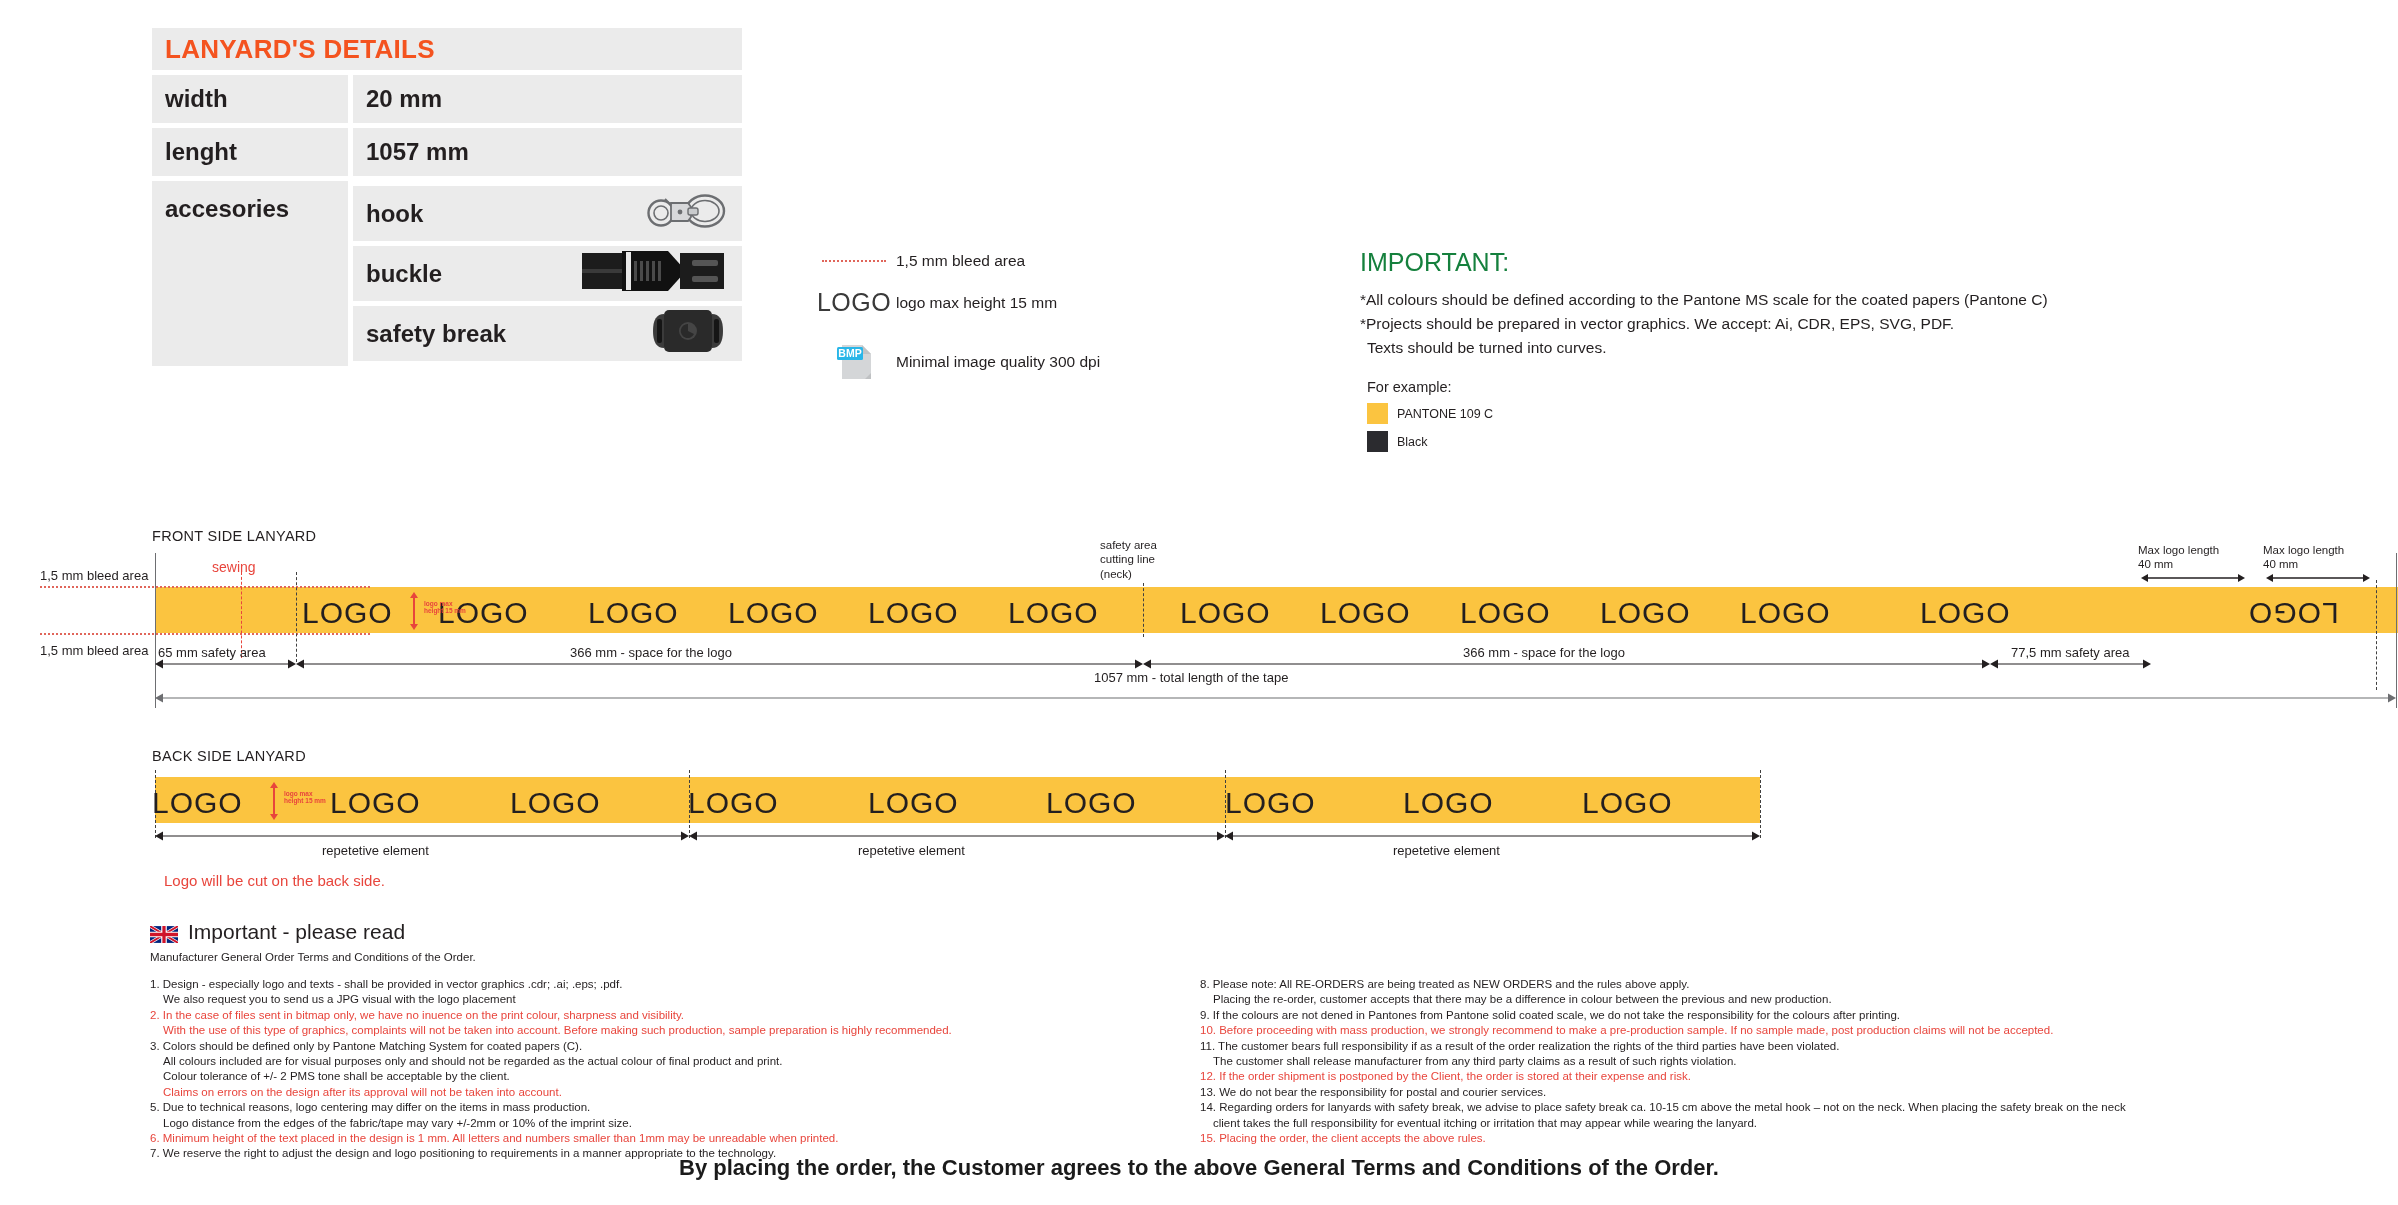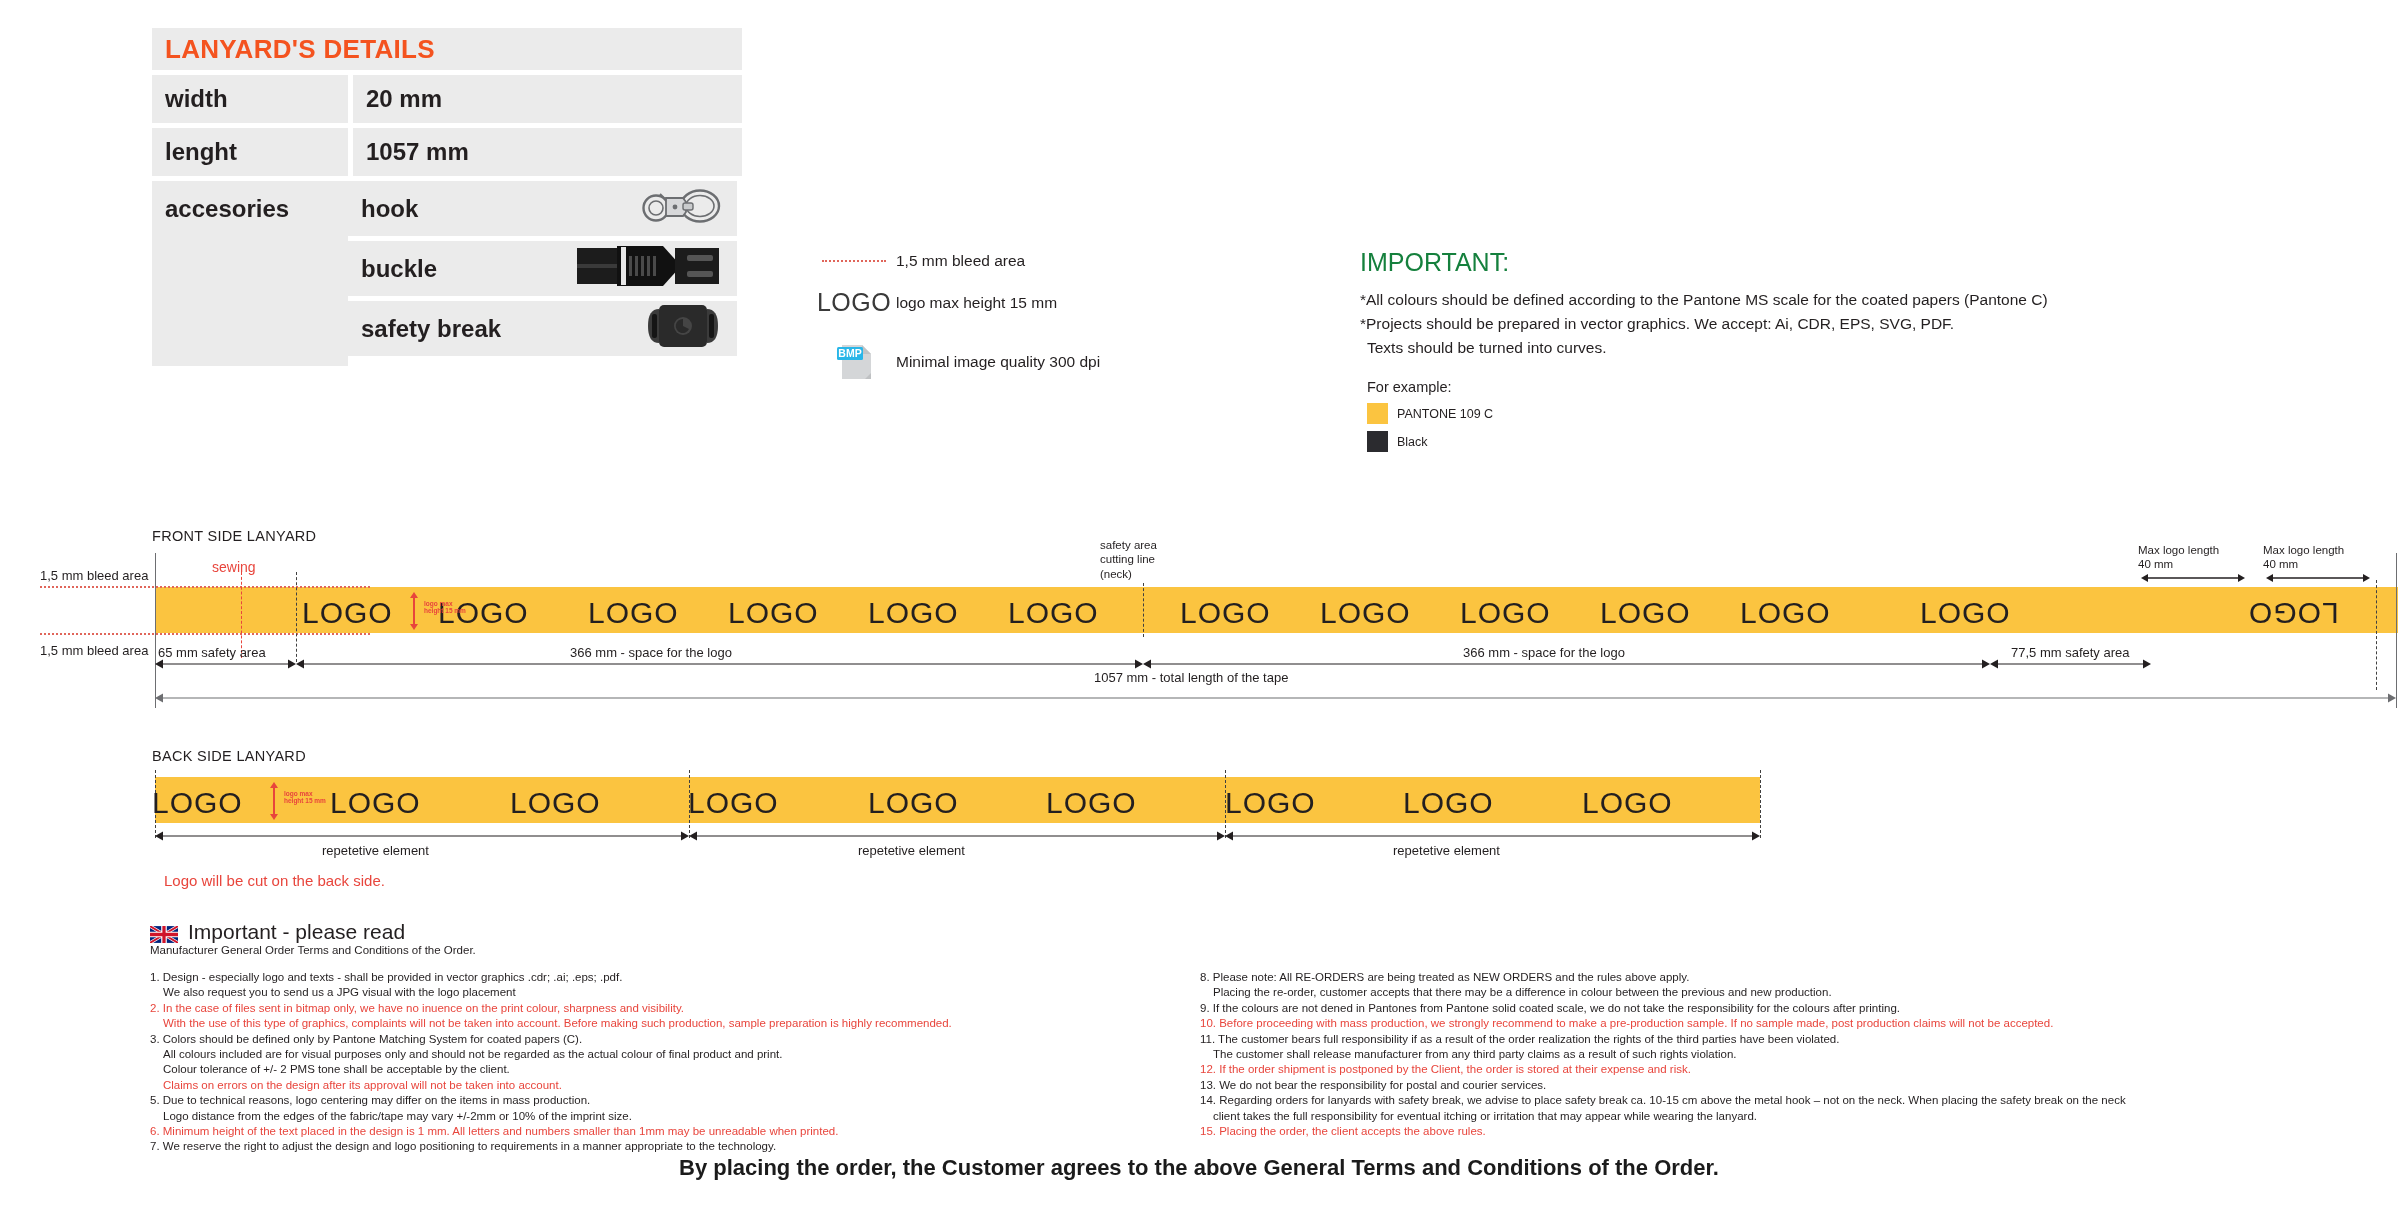--- a/index.html
+++ b/index.html
@@ -9,21 +9,21 @@
   
   #spec-table{position:absolute;left:152px;top:28px;width:590px;}
   .spec-row{display:flex;gap:5px;margin-bottom:5px;}
   .spec-title-cell{width:590px;height:42px;background:#ebebeb;display:flex;align-items:center;}
   .spec-title{font-size:26px;font-weight:bold;color:#f4531f;letter-spacing:.3px;padding-left:13px;}
   .spec-label{width:196px;background:#ebebeb;display:flex;align-items:center;
               font-size:24px;font-weight:bold;padding-left:13px;box-sizing:border-box;}
   .spec-value{width:389px;background:#ebebeb;display:flex;align-items:center;
               font-size:24px;font-weight:bold;padding-left:13px;box-sizing:border-box;position:relative;}
   .h48{height:48px;}
-  .acc-wrap{display:flex;}
+  .acc-wrap{display:flex;gap:5px;align-items:center;}
   .acc-left{width:196px;background:#ebebeb;padding-left:13px;box-sizing:border-box;
             font-size:24px;font-weight:bold;padding-top:14px;}
   .acc-right{width:389px;display:flex;flex-direction:column;gap:5px;}
   .acc-item{height:55px;background:#ebebeb;display:flex;align-items:center;
             padding-left:13px;box-sizing:border-box;font-size:24px;font-weight:bold;
             position:relative;}
   .acc-art{position:absolute;right:14px;top:50%;transform:translateY(-50%);}
 
   
   #legend{position:absolute;left:812px;top:252px;width:330px;font-size:15.5px;}
@@ -53,21 +53,21 @@
   .redlbl{position:absolute;color:#e8453c;white-space:nowrap;}
   .vline{position:absolute;width:0;border-left:1px solid #6d6e71;}
   .vdash{position:absolute;width:0;border-left:1px dashed #404040;}
   .vdash-red{position:absolute;width:0;border-left:1px dashed #e8453c;}
   .bleedline{position:absolute;height:0;border-top:2px dotted #e0655a;}
   .minilogo{position:absolute;font-size:6.5px;color:#e8453c;font-weight:bold;line-height:1.15;white-space:nowrap;}
 
   
   #terms{position:absolute;left:150px;top:920px;width:2100px;}
   .flag{width:28px;height:17px;display:inline-block;vertical-align:-2px;margin-right:10px;}
-  .terms-head{font-size:21px;display:flex;align-items:center;}
+  .terms-head{font-size:21px;margin-bottom:7px;display:flex;align-items:center;}
   .terms-sub{font-size:11.5px;margin-bottom:14px;}
   .cols{display:flex;}
   .col{width:1050px;}
   .t-line{font-size:11.5px;line-height:1.34;white-space:nowrap;}
   .t-red{color:#e8453c;}
   .t-ind{padding-left:13px;}
   #footer-line{position:absolute;left:0;top:1155px;width:2398px;text-align:center;
                font-size:22px;font-weight:bold;color:#1b1b1b;}
 </style>
 </head>

